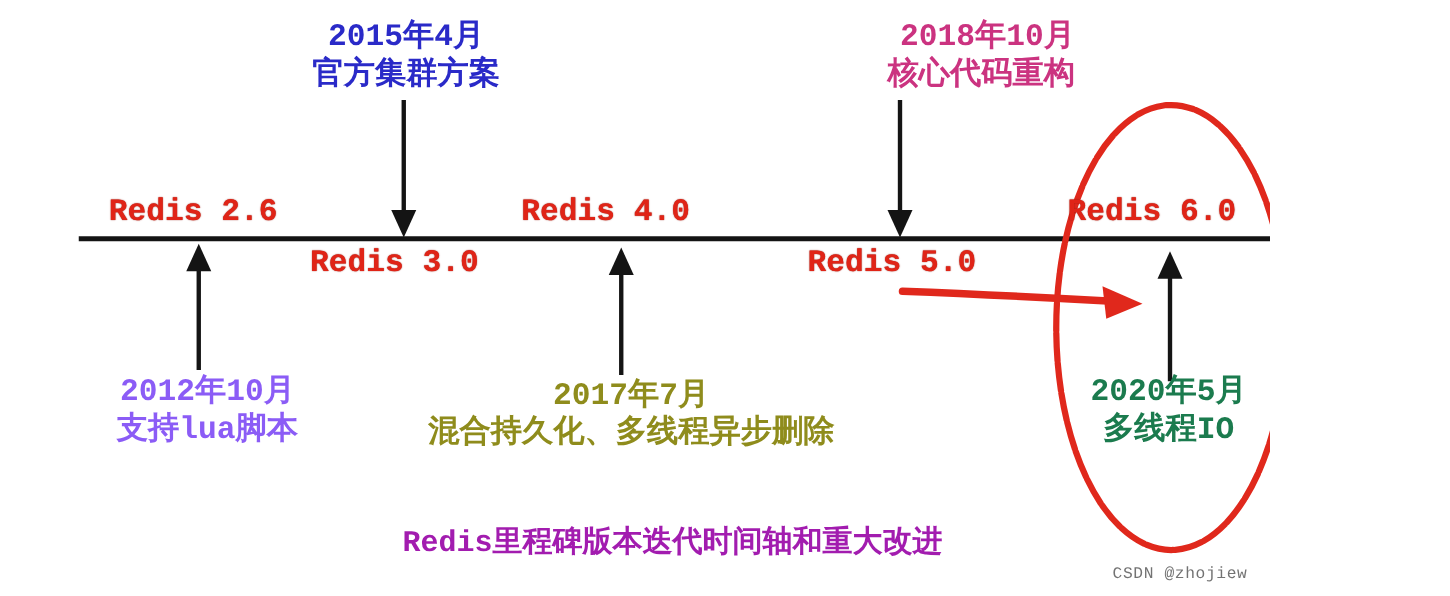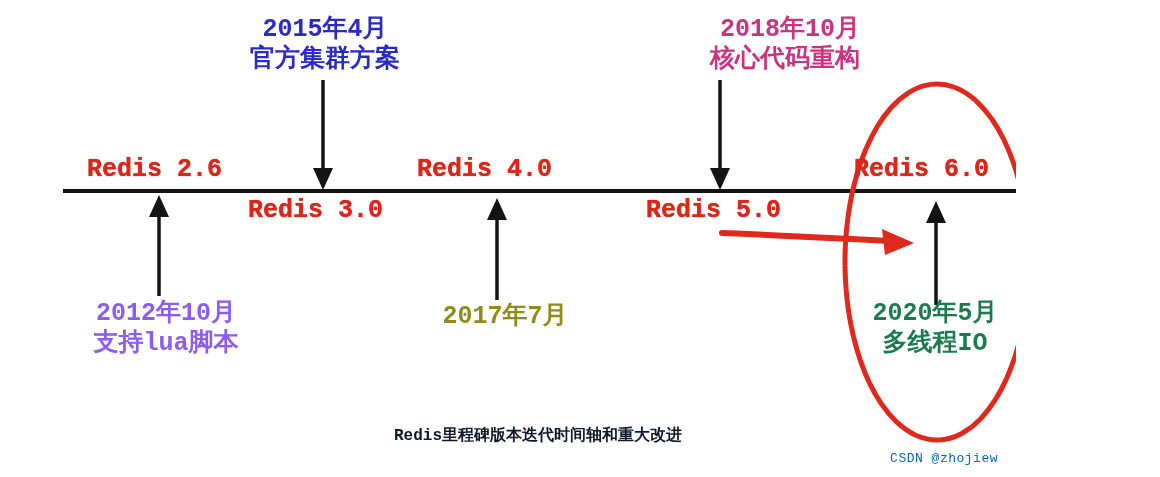--- a/index.html
+++ b/index.html
@@ -42,31 +42,31 @@
   .ver-26 { left: 87px;  top: 156px; }
   .ver-30 { left: 248px; top: 197px; }
   .ver-40 { left: 417px; top: 156px; }
   .ver-50 { left: 646px; top: 197px; }
   .ver-60 { left: 854px; top: 156px; }
   .caption {
     position: absolute;
     left: 278px; top: 422px;
     width: 520px;
     text-align: center;
-    font-size: 16px;
+    font-size: 24px;
     line-height: 28px;
-    color: #0f172a;
+    color: #a21caf;
     white-space: nowrap;
   }
   .watermark {
     position: absolute;
     right: 18px; top: 451px;
     font-size: 13px;
     font-weight: normal;
-    color: #0369a1;
+    color: #737373;
     letter-spacing: 0.5px;
   }
 </style>
 </head>
 <body>
 
 <div class="canvas">
 
   <svg class="layer" viewBox="0 0 1160 477">
 
@@ -119,20 +119,21 @@
   <div class="ver ver-40">Redis 4.0</div>
   <div class="ver ver-50">Redis 5.0</div>
   <div class="ver ver-60">Redis 6.0</div>
 
   <div class="ann ann-2012">
     <div>2012年10月</div>
     <div>支持lua脚本</div>
   </div>
   <div class="ann ann-2017">
     <div>2017年7月</div>
+    <div>混合持久化、多线程异步删除</div>
   </div>
   <div class="ann ann-2020">
     <div>2020年5月</div>
     <div>多线程IO</div>
   </div>
 
   <div class="caption">Redis里程碑版本迭代时间轴和重大改进</div>
   <div class="watermark">CSDN @zhojiew</div>
 
 </div>

